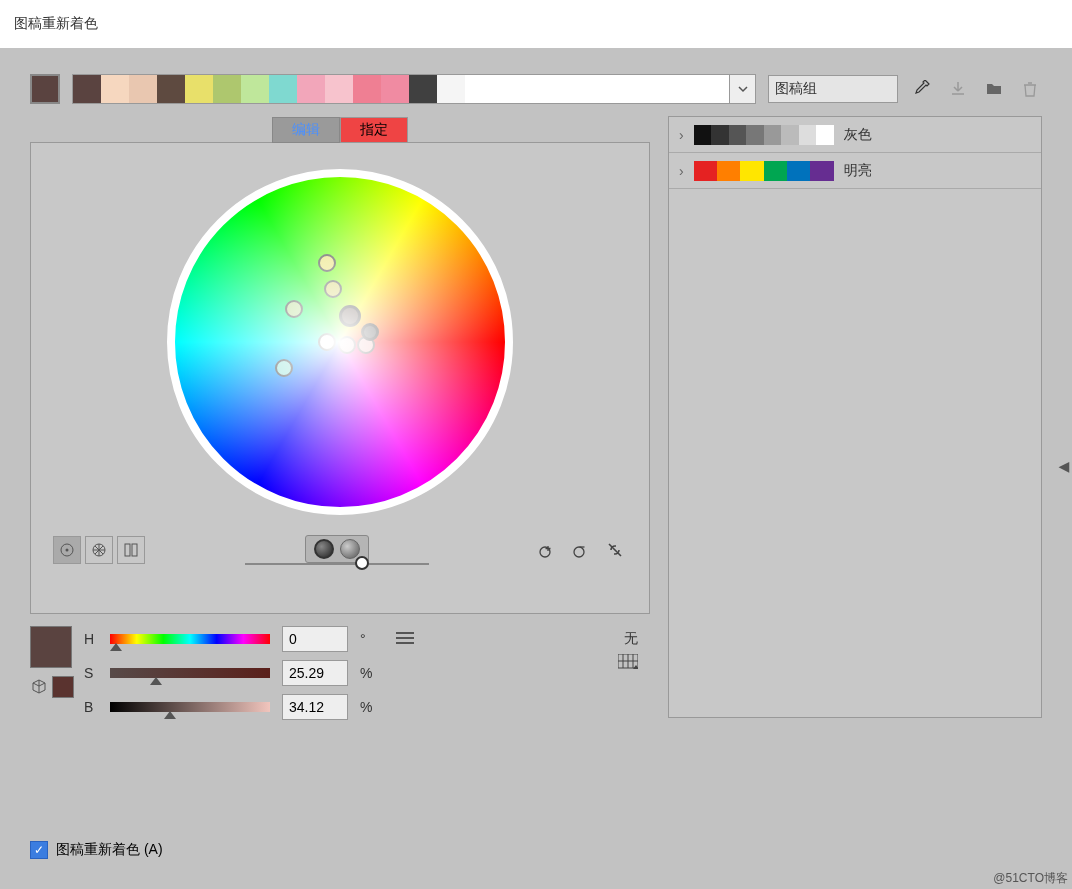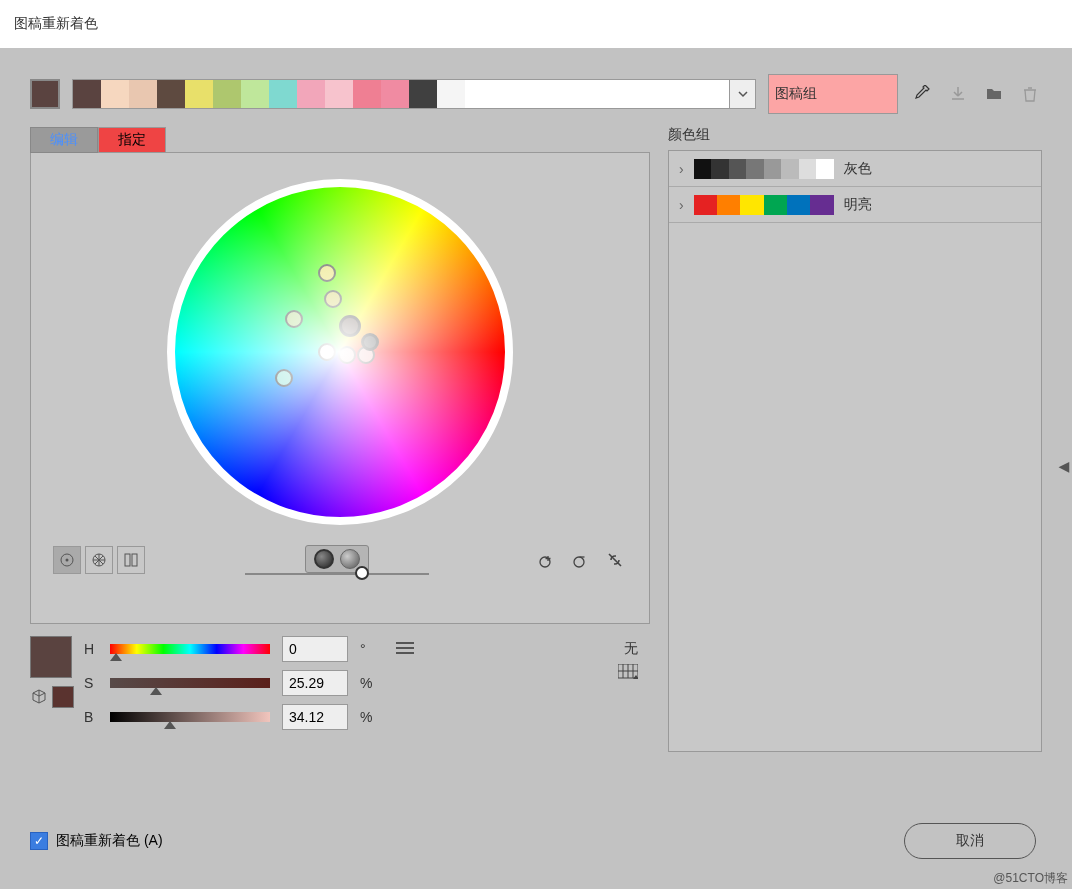--- a/index.html
+++ b/index.html
@@ -3,26 +3,26 @@
 <meta charset="utf-8">
 <style>
 *{box-sizing:border-box;margin:0;padding:0;font-family:"Microsoft YaHei",sans-serif;font-size:14px}
 body{background:#c2c2c2;width:1072px;height:889px;position:relative;overflow:hidden}
 .titlebar{background:#fff;height:48px;display:flex;align-items:center;padding:0 14px;color:#333}
 .topbar{display:flex;align-items:center;gap:12px;margin-bottom:12px}
 .sq{width:30px;height:30px;border:2px solid #888;background:#5a4340}
 .swatch-strip{flex:1;height:30px;border:1px solid #999;display:flex;background:#fff}
 .swatch-strip .s{height:100%;flex:0 0 28px}
 .dd{width:26px;height:30px;border:1px solid #999;border-left:none;background:#eee;display:flex;align-items:center;justify-content:center;cursor:pointer}
-.grp-input{width:130px;height:40px;border:1px solid #999;background:#fca5a5;padding:0 6px;color:#333}
+.grp-input{width:130px;height:28px;border:1px solid #999;background:#e5e5e5;padding:0 6px;color:#333}
 .tico{width:24px;height:24px;display:flex;align-items:center;justify-content:center;color:#666;cursor:pointer}
 .tico.d{color:#999;pointer-events:none}
 .left{width:620px}
 .right{flex:1}
-.tabs{display:flex;justify-content:flex-start;margin-bottom:0;position:relative;top:1px;z-index:2}
+.tabs{display:flex;justify-content:center;margin-bottom:0;position:relative;top:1px;z-index:2}
 .tab{width:68px;height:26px;display:flex;align-items:center;justify-content:center;background:#ef4444;border:1px solid #999;cursor:pointer}
 .tab.active{background:#9a9a9a;color:#4a90ff;border-color:#888}
 .cw-box{height:472px;border:1px solid #999;background:#c8c8c8;padding:18px 22px;position:relative}
 .wheel{width:346px;height:346px;border-radius:50%;margin:8px auto 0;position:relative;border:8px solid #fff;background:conic-gradient(from 90deg,red,#ff00ff,blue,cyan,#0f0,yellow,red)}
 .wheel::after{content:"";position:absolute;inset:0;border-radius:50%;background:radial-gradient(circle,#fff 0%,rgba(255,255,255,0) 70%)}
 .wpt{position:absolute;width:18px;height:18px;border:2px solid #333;border-radius:50%;transform:translate(-50%,-50%)}
 .bot-tools{display:flex;align-items:center;margin-top:20px;gap:4px}
 .bt{width:28px;height:28px;border:1px solid #999;display:flex;align-items:center;justify-content:center;cursor:pointer;background:#c8c8c8}
 .bt.active{background:#aaa}
 .slider{width:184px;height:2px;background:#888;position:relative;margin:0 8px}
@@ -227,21 +227,20 @@
                 </div>
               <input class="num-in" value="34.12" style="">
               <span class="unit">%</span>
             </div>
           </div>
         </div>
       </div>
     </div>
 
     <div class="right">
-      <div class="right-lbl">颜色组</div>
       <div class="grp-list" id="glist">
           <div class="grp-item">
             <span class="chev">›</span>
             <div class="grp-sw">
               <div style="background: rgb(17, 17, 17);"></div>
               <div style="background: rgb(51, 51, 51);"></div>
               <div style="background: rgb(85, 85, 85);"></div>
               <div style="background: rgb(119, 119, 119);"></div>
               <div style="background: rgb(153, 153, 153);"></div>
               <div style="background: rgb(187, 187, 187);"></div>
@@ -264,17 +263,16 @@
           </div>
         </div>
     </div>
   </div>
 </div>
 
 <div class="footer">
   <div class="chk">✓</div>
   <span>图稿重新着色 (A)</span>
   <div style="flex:1"></div>
-  <div class="btn secondary">取消</div>
 </div>
 
 <div class="collapse-tab">◀</div>
 <div class="wm">@51CTO博客</div>
 
 </body></html>

